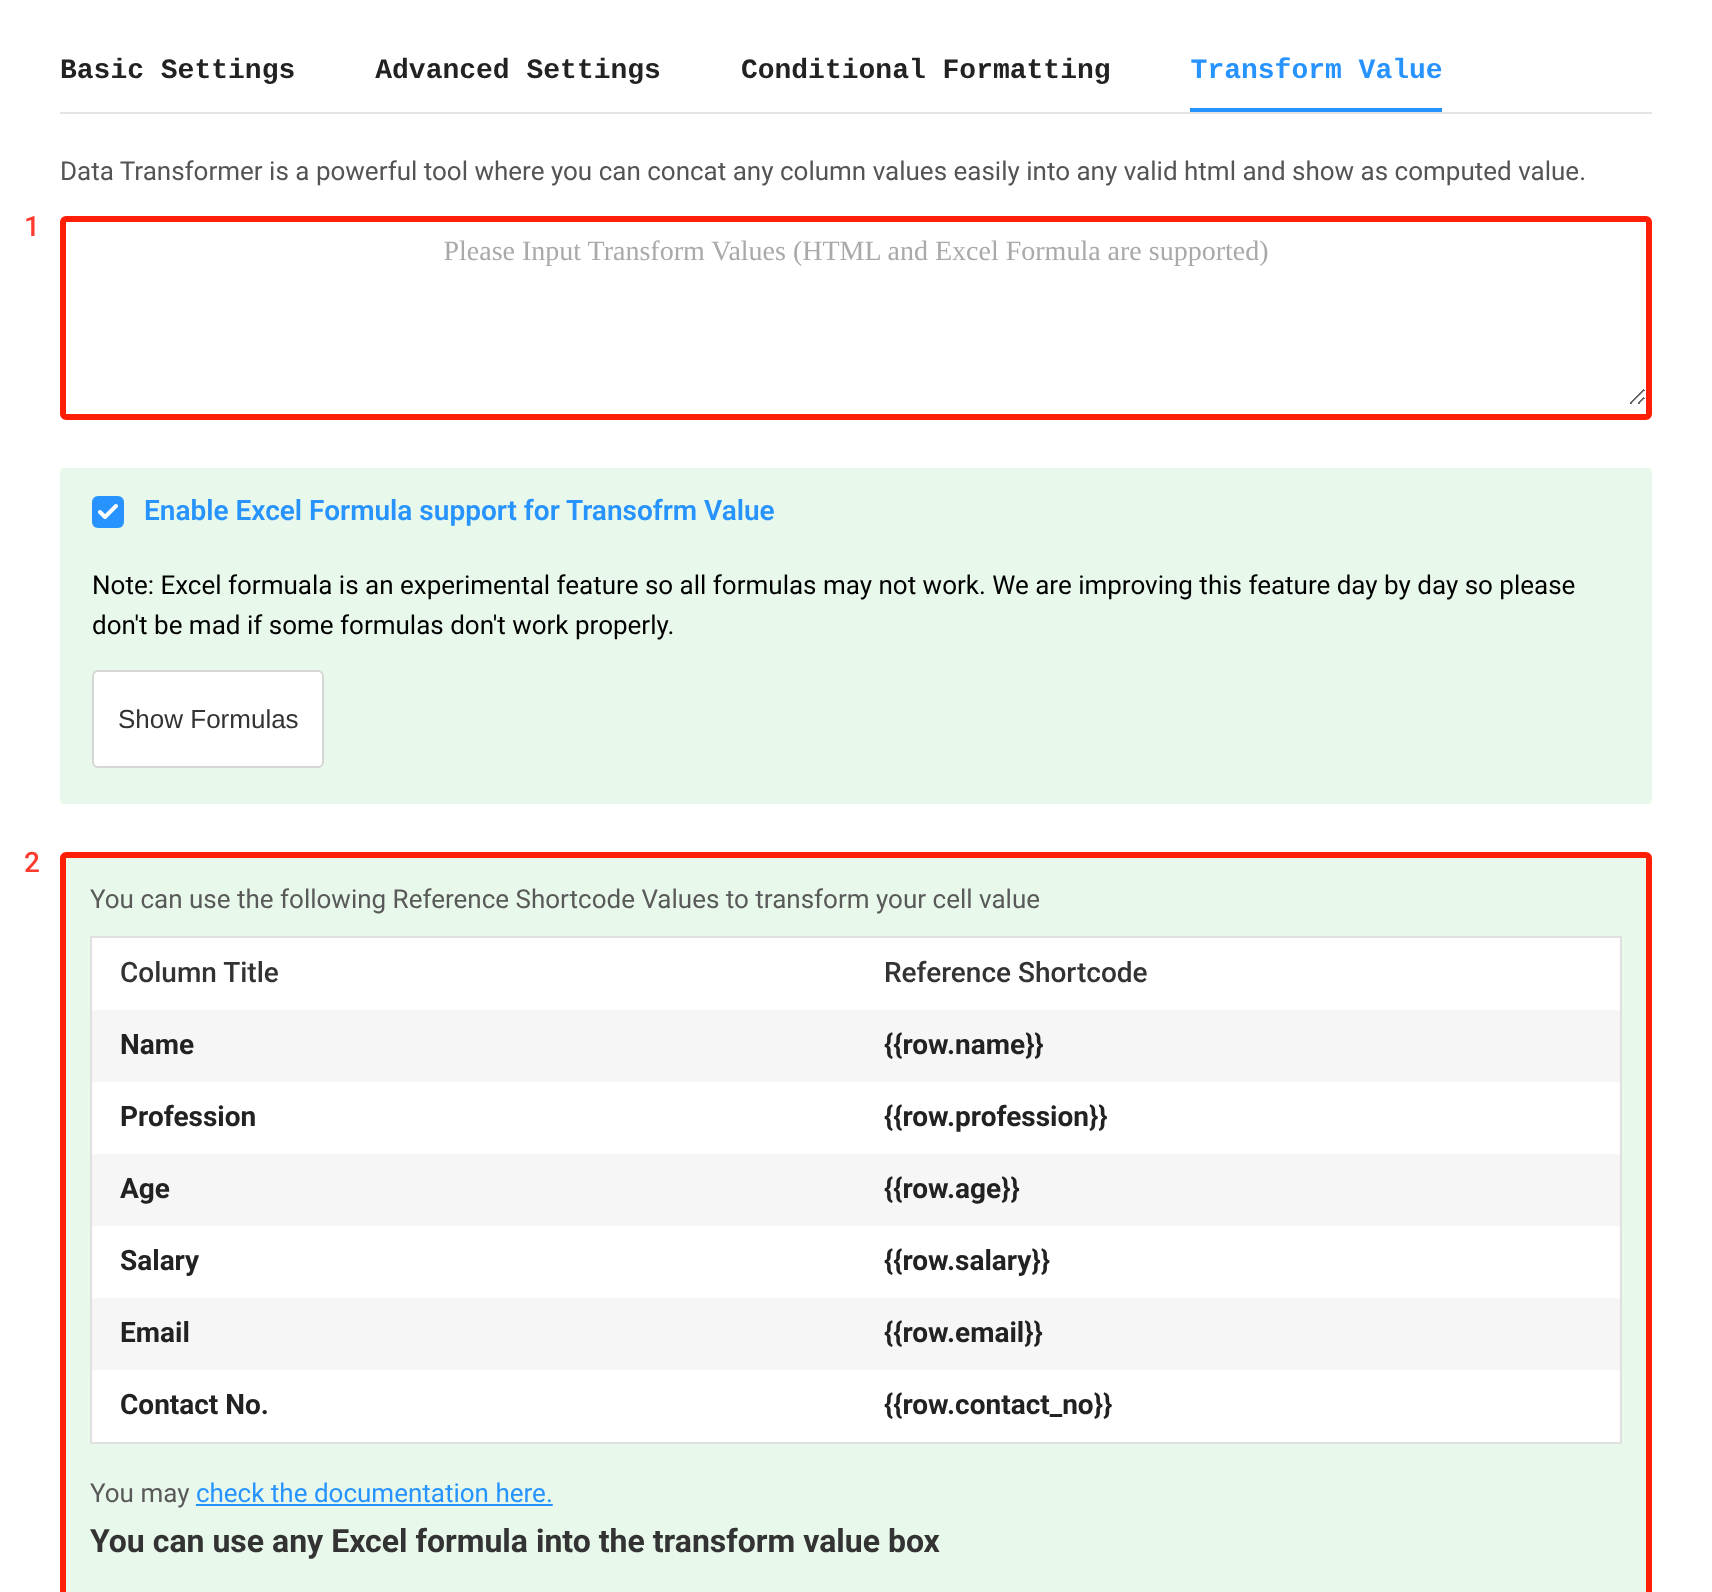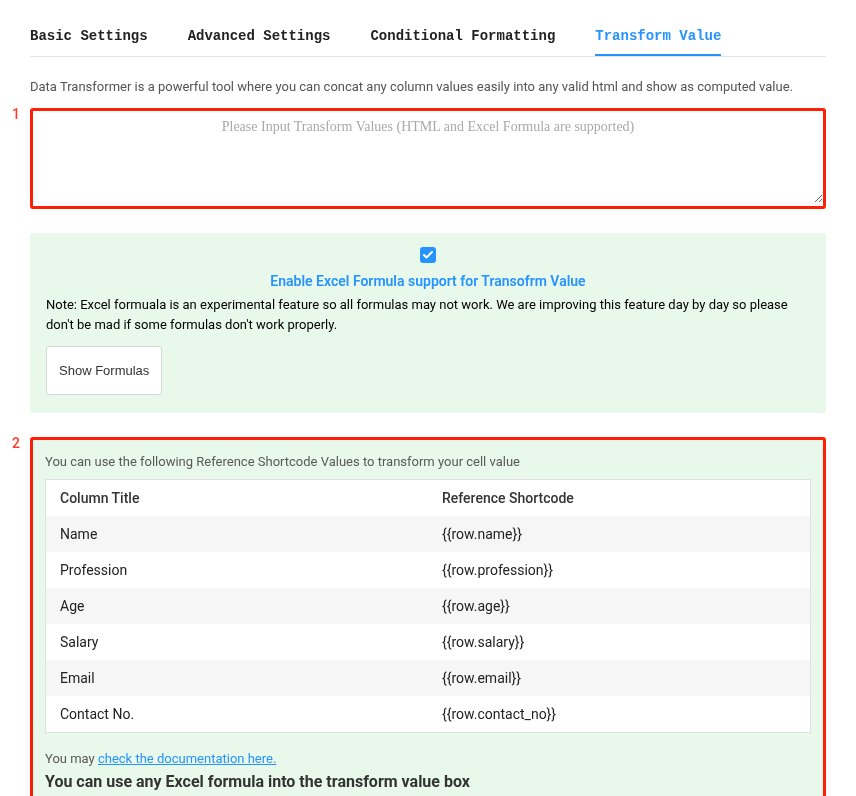--- a/index.html
+++ b/index.html
@@ -74,22 +74,21 @@
   .green-card {
     background: #e8f8eb;
     padding: 14px 16px 18px 16px;
     border-radius: 2px;
     margin-bottom: 24px;
   }
   .checkbox-row {
     display: flex;
     align-items: center;
     gap: 10px;
-    margin-bottom: 6px;
-    flex-direction: column;
+    margin-bottom: 20px;
   }
   .chk {
     width: 16px;
     height: 16px;
     background: #2693ff;
     border-radius: 3px;
     display: flex;
     align-items: center;
     justify-content: center;
     cursor: pointer;
@@ -132,21 +131,21 @@
   .ref-table {
     width: 100%;
     border: 1px solid #e0e0e0;
     border-collapse: collapse;
     background: #fff;
     font-size: 14px;
   }
   .ref-table th, .ref-table td {
     text-align: left;
     padding: 10px 14px;
-    font-weight: 400;
+    font-weight: 700;
   }
   .ref-table thead th {
     font-weight: 500;
     color: #333;
     background: #fff;
   }
   .ref-table tbody tr:nth-child(odd) td {
     background: #f6f6f6;
   }
   .ref-table tbody tr:nth-child(even) td {

